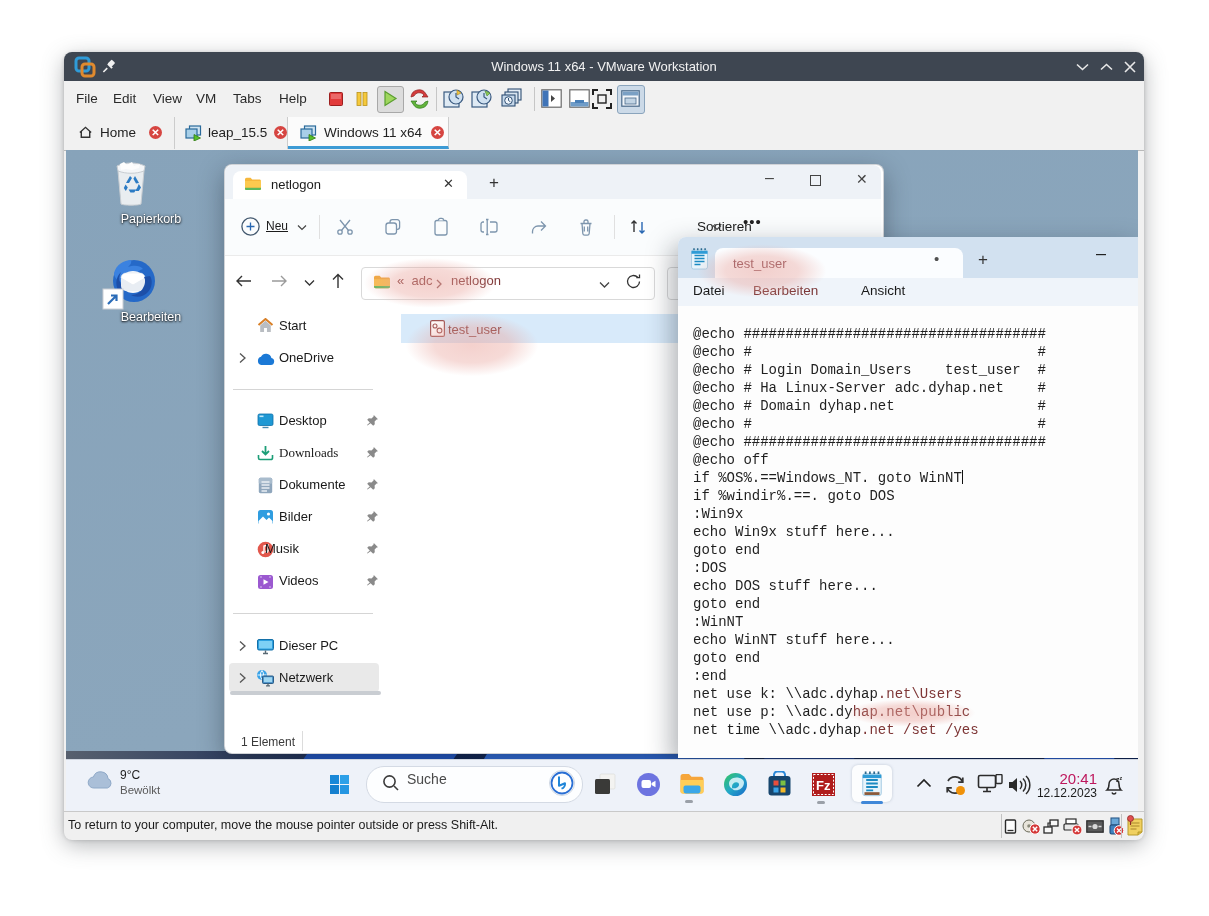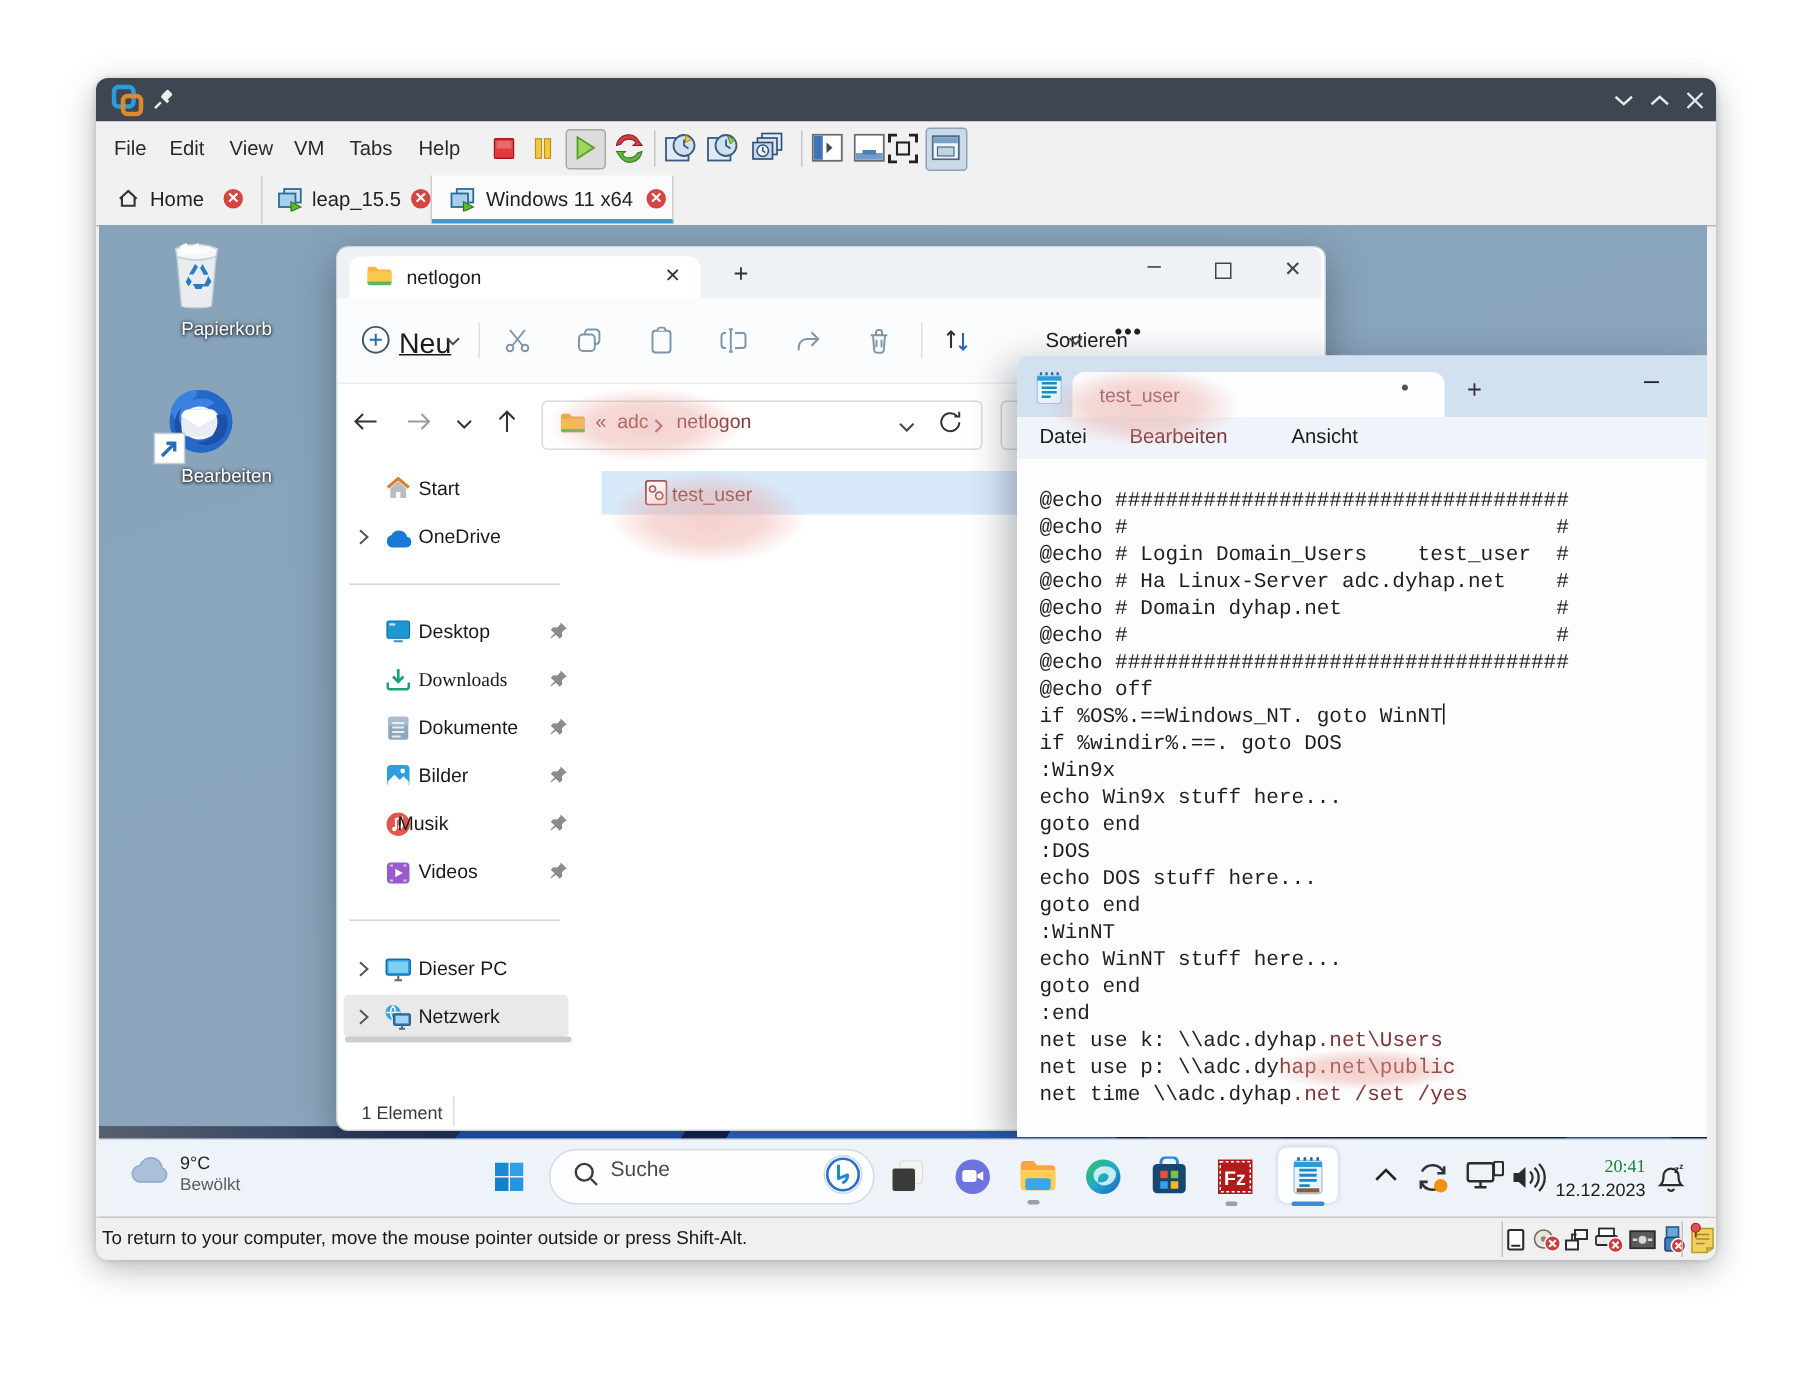--- a/index.html
+++ b/index.html
@@ -43,20 +43,21 @@
   .ann{pointer-events:none;}
   
   #statusbar{left:0;top:759px;width:1080px;height:28px;background:#f0f0f0;border-top:1px solid #c9c9c9;border-radius:0 0 8px 8px;}
 </style>
 </head>
 <body>
 <div id="app">
   <div id="vmwin" class="abs">
 
     <div id="titlebar" class="abs">
+      <div id="titletext" class="abs">Windows 11 x64 - VMware Workstation</div>
       <svg class="abs" style="left:10px;top:4px" width="22" height="22" viewBox="0 0 22 22">
         <rect x="2" y="2" width="13" height="13" rx="3" fill="none" stroke="#2f9bd8" stroke-width="3"></rect>
         <rect x="8" y="8" width="12" height="12" rx="3" fill="none" stroke="#e08a2e" stroke-width="3"></rect>
       </svg>
       <svg class="abs" style="left:36px;top:6px" width="16" height="16" viewBox="0 0 16 16">
         <g fill="#f0f0f0">
             <rect x="9" y="2" width="5" height="6" rx="1" transform="rotate(45 11 5)"></rect>
         <rect x="7" y="7" width="6" height="2" transform="rotate(45 10 8)"></rect>
         <rect x="4.6" y="9.4" width="1.6" height="5.5" transform="rotate(45 5.4 12)"></rect>
           </g>
@@ -222,21 +223,21 @@
         <div class="abs" style="left:540px;top:4px;font-size:16px;color:#444;">–</div>
         <div class="abs" style="left:585px;top:10px;width:9px;height:9px;border:1.2px solid #444;"></div>
         <div class="abs" style="left:631px;top:6px;font-size:14px;color:#444;">✕</div>
 
         <div class="abs" style="left:0;top:34px;width:656px;height:56px;background:#fafcfd;border-bottom:1px solid #ebebeb;"></div>
         <div class="abs" id="cmdbar" style="left:0;top:34px;width:656px;height:56px;">
           <svg class="abs" style="left:16px;top:18px" width="19" height="19" viewBox="0 0 19 19">
             <circle cx="9.5" cy="9.5" r="8.6" fill="none" stroke="#41576d" stroke-width="1.3"></circle>
             <path d="M9.5 5.5v8M5.5 9.5h8" stroke="#2867b2" stroke-width="1.3"></path>
           </svg>
-          <div class="abs" style="left:41px;top:20px;font-size:19px;color:#1b1b1b;text-decoration:underline;">Neu</div>
+          <div class="abs" style="left:41px;top:20px;font-size:12px;color:#1b1b1b;text-decoration:underline;">Neu</div>
           <svg class="abs" style="left:72px;top:25px" width="10" height="7" viewBox="0 0 10 7">
               <path d="M1 1.5 5 5.5 9 1.5" fill="none" stroke="#444" stroke-width="1.2"></path>
             </svg>
           <div class="abs tsep" style="left:94px;top:16px;height:24px;background:#e0e0e0;"></div>
           <svg class="abs" style="left:110px;top:18px" width="20" height="20" viewBox="0 0 20 20" stroke="#7d95ad" fill="none" stroke-width="1.3">
             <circle cx="5" cy="15" r="2.2"></circle>
               <circle cx="15" cy="15" r="2.2"></circle>
               <path d="M6.5 13.5 15 3M13.5 13.5 5 3"></path>
           </svg>
           <svg class="abs" style="left:158px;top:18px" width="20" height="20" viewBox="0 0 20 20" stroke="#7d95ad" fill="none" stroke-width="1.3">
@@ -535,21 +536,21 @@
         </svg>
         <svg class="abs" style="left:911px;top:14px" width="26" height="22" viewBox="0 0 26 22">
           <rect x="1.5" y="1.5" width="17" height="12" rx="1.5" fill="none" stroke="#2b2b2b" stroke-width="1.6"></rect>
           <path d="M10 13.5v4M6 17.5h8" stroke="#2b2b2b" stroke-width="1.6"></path>
           <rect x="19" y="0.5" width="6" height="9" rx="1" fill="#eef2f9" stroke="#2b2b2b" stroke-width="1.4"></rect>
         </svg>
         <svg class="abs" style="left:941px;top:14px" width="24" height="22" viewBox="0 0 24 22">
           <path d="M2 8h3.5L10 4v14l-4.5-4H2z" fill="#2b2b2b"></path>
           <path d="M13 7a5.5 5.5 0 0 1 0 8M16 4.5a9 9 0 0 1 0 13M19 2a12.5 12.5 0 0 1 0 18" fill="none" stroke="#2b2b2b" stroke-width="1.5"></path>
         </svg>
-        <div class="abs" style="left:949px;top:10px;width:82px;text-align:right;font-size:12px;color:#15803d;font-family:Liberation Serif, serif;">20:41</div>
+        <div class="abs" style="left:949px;top:10px;width:82px;text-align:right;font-size:15px;color:#be185d;">20:41</div>
         <div class="abs" style="left:949px;top:26px;width:82px;text-align:right;font-size:12px;color:#1c1c1c;">12.12.2023</div>
         <svg class="abs" style="left:1037px;top:14px" width="22" height="22" viewBox="0 0 22 22">
           <path d="M4 16c1.8-1.5 2-4.2 2-6a5 5 0 0 1 10 0c0 1.8.2 4.5 2 6z" fill="none" stroke="#2b2b2b" stroke-width="1.5"></path>
           <path d="M9 18.5a2.1 2.1 0 0 0 4 0" fill="none" stroke="#2b2b2b" stroke-width="1.5"></path>
           <text x="13" y="8" font-size="7" fill="#2b2b2b" font-weight="bold">z</text>
           <text x="16.5" y="5.5" font-size="5.5" fill="#2b2b2b" font-weight="bold">z</text>
         </svg>
       </div>
     </div>
 

